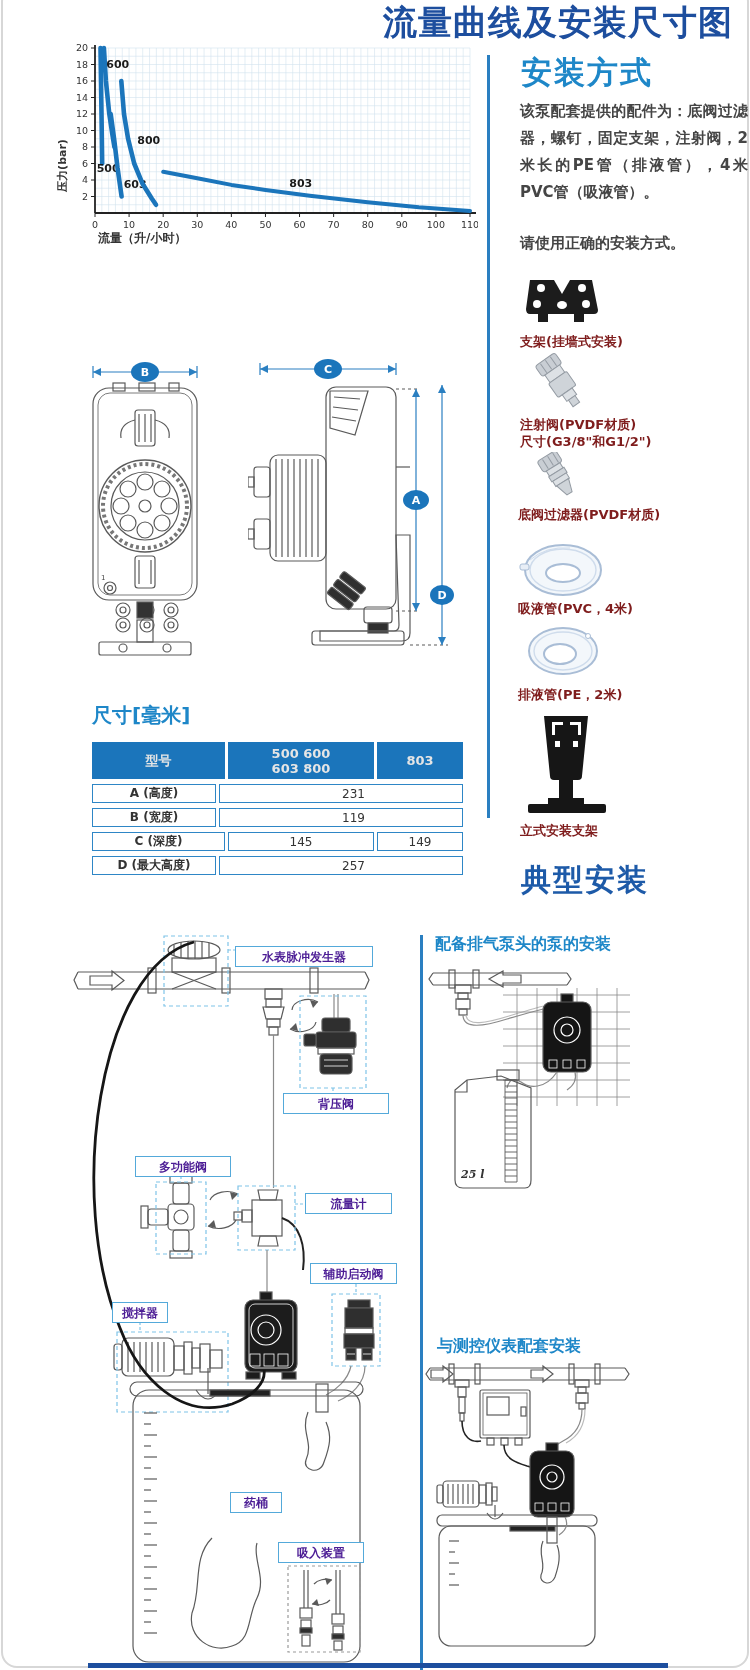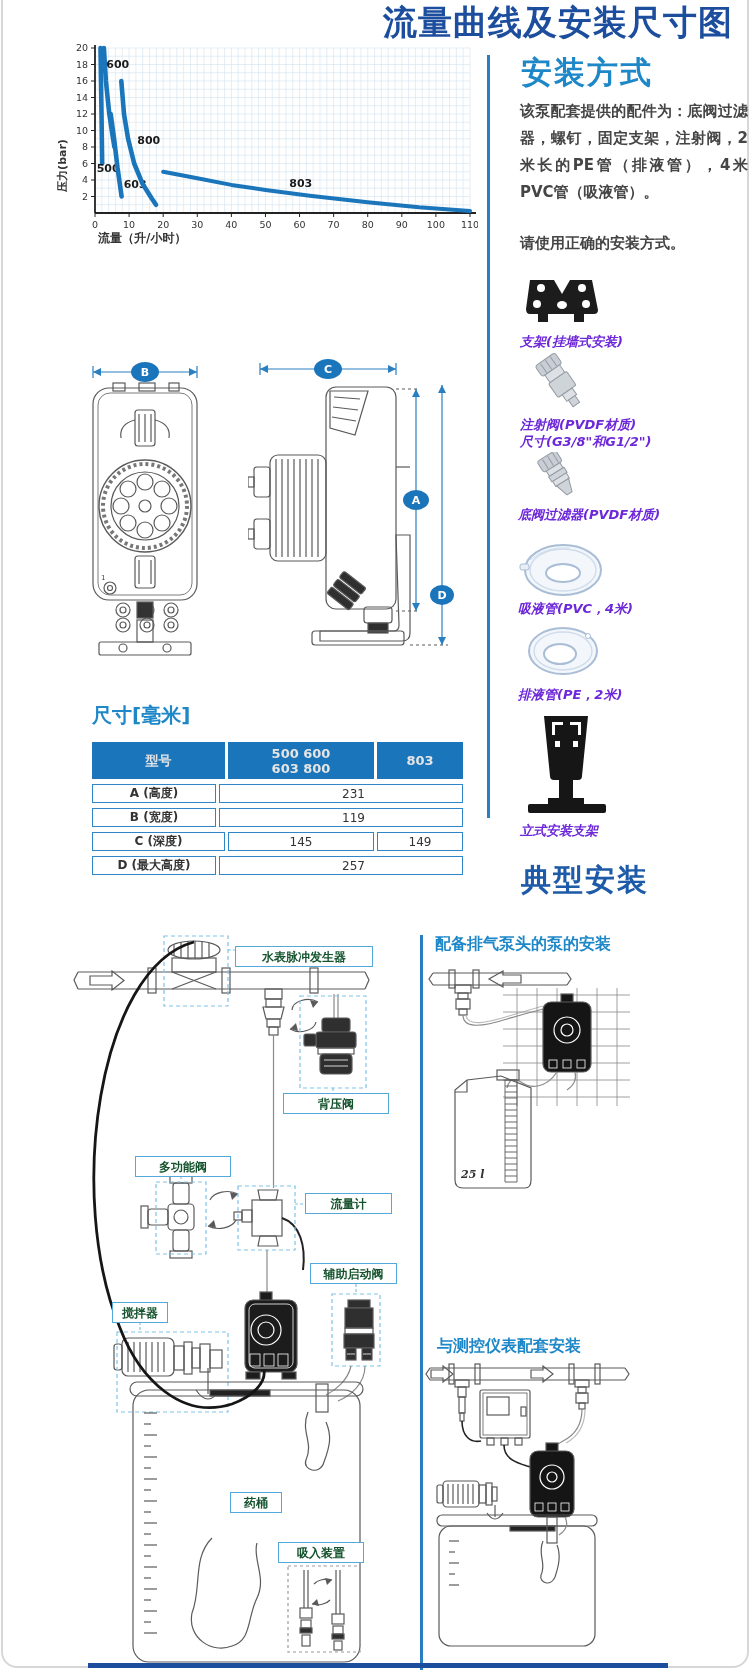--- a/index.html
+++ b/index.html
@@ -7,34 +7,34 @@
   .page{position:relative;width:750px;height:1670px;background:#fff;overflow:hidden;}
   .frame{position:absolute;left:1px;top:-14px;right:1px;bottom:2px;border:2px solid #d7d7d7;border-radius:16px;pointer-events:none;}
   .abs{position:absolute;}
   .page-title{position:absolute;left:383px;top:0px;font-size:34px;font-weight:bold;color:#1d4e9e;letter-spacing:1px;white-space:nowrap;}
   .sec-h{position:absolute;font-weight:bold;color:#1e87c8;white-space:nowrap;}
   .install-h{left:521px;top:52px;font-size:31px;letter-spacing:2px;}
   .install-p{position:absolute;left:520px;width:228px;font-size:15px;font-weight:bold;color:#454545;line-height:27px;text-align:justify;}
   .p1{top:98px;}
   .p2{top:216px;margin-top:14px;}
   .vline{position:absolute;width:3px;background:#2a7fc1;}
-  .acc-label{position:absolute;font-size:13px;font-weight:bold;color:#6d28d9;white-space:nowrap;line-height:17px;font-style:italic;}
+  .acc-label{position:absolute;font-size:13px;font-weight:bold;color:#7f1d1d;white-space:nowrap;line-height:17px;}
   .dim-h{left:92px;top:702px;font-size:20px;}
   .dim-table{position:absolute;left:92px;top:742px;width:371px;font-size:12px;}
   .dt-header{display:flex;gap:3px;height:37px;}
   .dt-hcell{background:#1b75bb;color:#e5e5e5;font-weight:bold;display:flex;flex-direction:column;align-items:center;justify-content:center;line-height:15px;font-size:13px;}
   .c1{width:133px;}.c2{width:146px;}.c3{width:86px;}
   .dt-row{display:flex;gap:3px;margin-top:5px;height:19px;}
   .dt-cell{border:1px solid #2e86c6;display:flex;align-items:center;justify-content:center;color:#333;}
   .dt-label{width:131px;font-weight:bold;}
   .dt-span{width:233px;padding-left:25px;}
   .dt-v1{width:144px;}
   .dt-v2{width:84px;}
   .typical-h{left:420px;width:330px;text-align:center;top:860px;font-size:30px;color:#1d5aa8;letter-spacing:2px;position:absolute;font-weight:bold;white-space:nowrap;}
-  .dlabel{position:absolute;border:1px solid #54a9da;background:#fff;color:#14532d;font-weight:bold;font-size:12px;display:flex;align-items:center;justify-content:center;line-height:1;white-space:nowrap;height:19px;text-align:center;}
+  .dlabel{position:absolute;border:1px solid #54a9da;background:#fff;color:#4c1d95;font-weight:bold;font-size:12px;display:flex;align-items:center;justify-content:center;line-height:1;white-space:nowrap;height:19px;text-align:center;}
   .sub-h{font-size:16px;}
   .footer-bar{position:absolute;left:88px;top:1663px;width:580px;height:5px;background:#1d4e9e;}
   .chart-ylabel{position:absolute;left:22px;top:158px;width:80px;font-size:11px;font-weight:bold;color:#333;transform:rotate(-90deg);text-align:center;}
   .chart-xlabel{position:absolute;left:98px;top:230px;font-size:12px;font-weight:bold;color:#333;}
   svg{display:block;}
   .lineart{stroke:#5a5a5a;fill:none;stroke-width:1.2;}
 </style>
 </head>
 <body>
 

